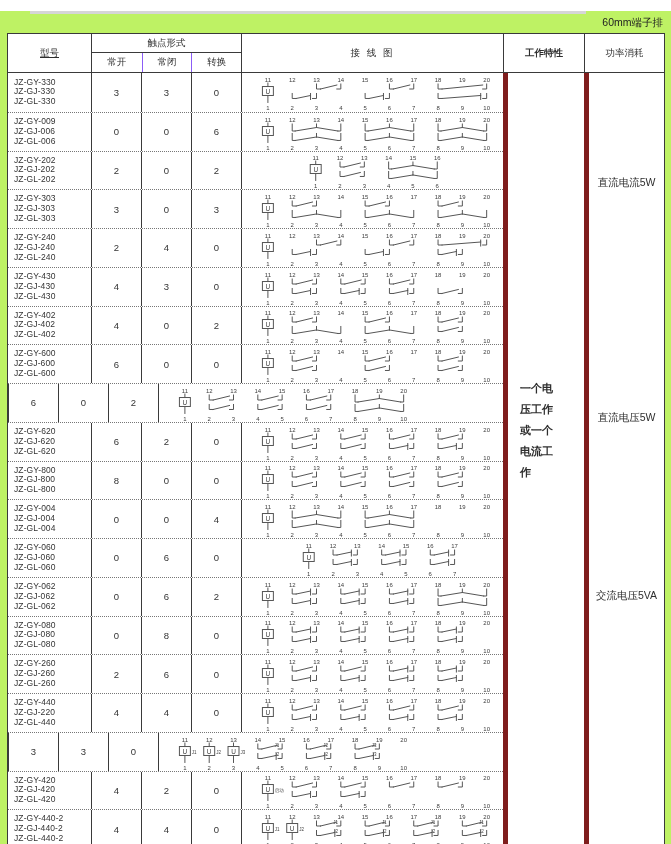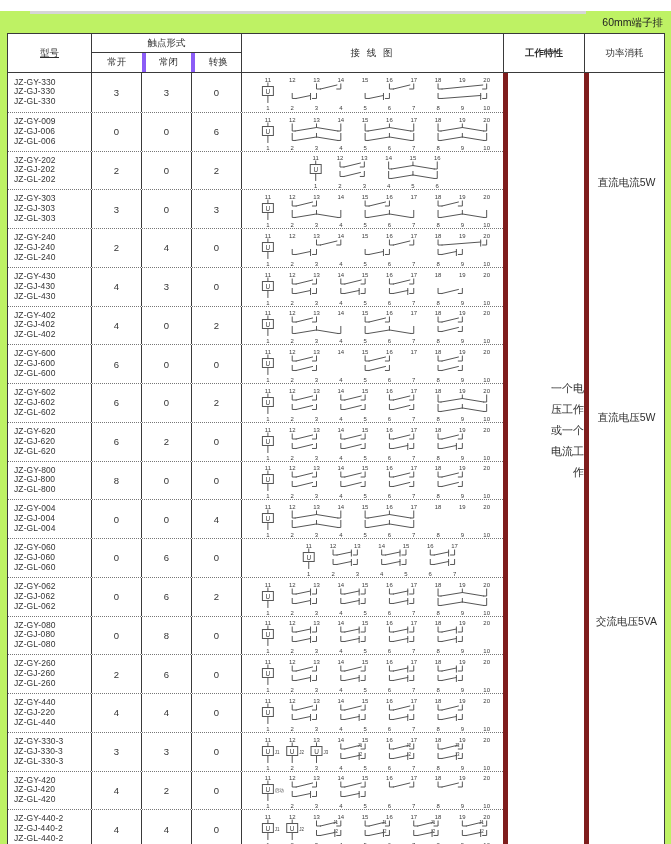--- a/index.html
+++ b/index.html
@@ -12,41 +12,41 @@
   
   .thead{display:flex;height:38px;border-bottom:1px solid #3a3a3a;}
   .hc{box-sizing:border-box;display:flex;align-items:center;justify-content:center;
       font-size:9.5px;color:#2e2e2e;}
   .hc + .hc{border-left:1px solid #3a3a3a;}
   .model-h{width:83px;text-decoration:underline;}
   .contact-h{width:150px;flex-direction:column;align-items:stretch;padding:0;}
   .ch-top{height:19px;display:flex;align-items:center;justify-content:center;border-bottom:1px solid #3a3a3a;box-sizing:border-box;}
   .ch-sub{display:flex;height:19px;}
   .ch-sub > div{width:50px;display:flex;align-items:center;justify-content:center;box-sizing:border-box;}
-  .ch-sub > div + div{border-left:4px solid #8b5cf6;}
+  .ch-sub > div + div{border-left:1px solid #8b5cf6;}
   .wiring-h{width:262px;letter-spacing:2px;}
   .char-h{width:81px;font-weight:bold;}
   .power-h{width:80px;}
   
   .tbody{position:relative;height:775px;}
   .rows{position:absolute;left:0;top:0;width:495px;}
   .row{display:flex;height:38.75px;box-sizing:border-box;}
   .row + .row{border-top:1px dotted #777;}
   .cell{box-sizing:border-box;}
   .c-model{width:83px;display:flex;flex-direction:column;justify-content:center;
            padding-left:6px;font-size:8.5px;line-height:9.8px;color:#333;letter-spacing:0.1px;}
   .c-num{width:50px;border-left:1px solid #3a3a3a;display:flex;align-items:center;justify-content:center;
          font-size:9.5px;color:#333;}
   .c-diag{width:262px;border-left:1px solid #3a3a3a;display:flex;align-items:center;justify-content:center;}
   .c-diag svg{display:block;}
   .merged{position:absolute;top:0;height:775px;border-left:5px solid #7f1d1d;box-sizing:border-box;padding-left:44px;}
   .char-cell{left:495px;width:81px;}
   .power-cell{left:576px;width:80px;}
-  .char-block{position:absolute;left:0;width:100%;text-align:right;font-size:11px;
-              line-height:21px;color:#2e2e2e;}
+  .char-block{position:absolute;left:12px;width:100%;text-align:left;font-size:11px;
+              line-height:21px;color:#2e2e2e;font-weight:bold;}
   .power-label{position:absolute;left:0;width:100%;text-align:center;font-size:10.5px;color:#2e2e2e;}
 </style>
 </head>
 <body>
 
 <div class="page">
   <div class="top-strip"></div>
   <div class="corner">60mm端子排</div>
 
   <div class="tbl">
@@ -357,25 +357,20 @@
                 <text x="245.6" y="8.5" font-size="6" text-anchor="middle" fill="#3c3c3c" font-family="&quot;Liberation Sans&quot;,&quot;DejaVu Sans&quot;,sans-serif">20</text>
                 <text x="245.6" y="37" font-size="6" text-anchor="middle" fill="#3c3c3c" font-family="&quot;Liberation Sans&quot;,&quot;DejaVu Sans&quot;,sans-serif">10</text>
                 <rect x="20.5" y="13.5" width="11" height="9" fill="none" stroke="#555555" stroke-width="1"></rect>
                 <text x="26" y="20.8" font-size="6.5" text-anchor="middle" fill="#3c3c3c" font-family="&quot;Liberation Sans&quot;,&quot;DejaVu Sans&quot;,sans-serif">U</text>
                 <path d="M26,10 V13.5 M26,22.5 V29.5 M50.4,11 v5 h4 M74.8,11 v5 h-4 M54.4,16 L70.8,12 M123.6,11 v5 h4 M148,11 v5 h-4 M127.6,16 L144,12 M196.79999999999998,11 v5 h4 M221.2,11 v5 h-4 M200.79999999999998,16 L217.2,12 M50.4,20.5 v5 h4 M74.8,20.5 v5 h-4 M54.4,25.5 L70.8,21.5 M123.6,20.5 v5 h4 M148,20.5 v5 h-4 M127.6,25.5 L144,21.5 M196.79999999999998,20.5 v5 h4 M221.2,20.5 v5 h-4 M200.79999999999998,25.5 L217.2,21.5 " fill="none" stroke="#555555" stroke-width="1" stroke-linecap="square"></path>
               </svg>
     </div>
   </div>
 
   <div class="row">
-    <div class="cell c-model">
-      <div>JZ-GY-602</div>
-      <div>JZ-GJ-602</div>
-      <div>JZ-GL-602</div>
-    </div>
     <div class="cell c-num">6</div>
     <div class="cell c-num">0</div>
     <div class="cell c-num">2</div>
     <div class="cell c-diag">
       <svg class="diagram" width="262" height="38" viewBox="0 0 262 38">
                 <text x="26" y="8.5" font-size="6" text-anchor="middle" fill="#3c3c3c" font-family="&quot;Liberation Sans&quot;,&quot;DejaVu Sans&quot;,sans-serif">11</text>
                 <text x="26" y="37" font-size="6" text-anchor="middle" fill="#3c3c3c" font-family="&quot;Liberation Sans&quot;,&quot;DejaVu Sans&quot;,sans-serif">1</text>
                 <text x="50.4" y="8.5" font-size="6" text-anchor="middle" fill="#3c3c3c" font-family="&quot;Liberation Sans&quot;,&quot;DejaVu Sans&quot;,sans-serif">12</text>
                 <text x="50.4" y="37" font-size="6" text-anchor="middle" fill="#3c3c3c" font-family="&quot;Liberation Sans&quot;,&quot;DejaVu Sans&quot;,sans-serif">2</text>
                 <text x="74.8" y="8.5" font-size="6" text-anchor="middle" fill="#3c3c3c" font-family="&quot;Liberation Sans&quot;,&quot;DejaVu Sans&quot;,sans-serif">13</text>
@@ -693,25 +688,20 @@
                 <text x="245.6" y="8.5" font-size="6" text-anchor="middle" fill="#3c3c3c" font-family="&quot;Liberation Sans&quot;,&quot;DejaVu Sans&quot;,sans-serif">20</text>
                 <text x="245.6" y="37" font-size="6" text-anchor="middle" fill="#3c3c3c" font-family="&quot;Liberation Sans&quot;,&quot;DejaVu Sans&quot;,sans-serif">10</text>
                 <rect x="20.5" y="13.5" width="11" height="9" fill="none" stroke="#555555" stroke-width="1"></rect>
                 <text x="26" y="20.8" font-size="6.5" text-anchor="middle" fill="#3c3c3c" font-family="&quot;Liberation Sans&quot;,&quot;DejaVu Sans&quot;,sans-serif">U</text>
                 <path d="M26,10 V13.5 M26,22.5 V29.5 M50.4,11 v5 h4 M74.8,11 v5 h-4 M54.4,16 L70.8,12 M99.19999999999999,11 v5 h4 M123.6,11 v5 h-4 M103.19999999999999,16 L119.6,12 M148,11 v5 h4 M172.39999999999998,11 v5 h-4 M152,16 L168.39999999999998,12 M196.79999999999998,11 v5 h4 M221.2,11 v5 h-4 M200.79999999999998,16 L217.2,12 M50.4,20.5 v5 h4 M74.8,20.5 v5 h-4 M54.4,25.5 L68.8,22.5 M68.8,20.5 v6 M99.19999999999999,20.5 v5 h4 M123.6,20.5 v5 h-4 M103.19999999999999,25.5 L117.6,22.5 M117.6,20.5 v6 M148,20.5 v5 h4 M172.39999999999998,20.5 v5 h-4 M152,25.5 L166.39999999999998,22.5 M166.39999999999998,20.5 v6 M196.79999999999998,20.5 v5 h4 M221.2,20.5 v5 h-4 M200.79999999999998,25.5 L215.2,22.5 M215.2,20.5 v6 " fill="none" stroke="#555555" stroke-width="1" stroke-linecap="square"></path>
               </svg>
     </div>
   </div>
 
   <div class="row">
-    <div class="cell c-model">
-      <div>JZ-GY-330-3</div>
-      <div>JZ-GJ-330-3</div>
-      <div>JZ-GL-330-3</div>
-    </div>
     <div class="cell c-num">3</div>
     <div class="cell c-num">3</div>
     <div class="cell c-num">0</div>
     <div class="cell c-diag">
       <svg class="diagram" width="262" height="38" viewBox="0 0 262 38">
                 <text x="26" y="8.5" font-size="6" text-anchor="middle" fill="#3c3c3c" font-family="&quot;Liberation Sans&quot;,&quot;DejaVu Sans&quot;,sans-serif">11</text>
                 <text x="26" y="37" font-size="6" text-anchor="middle" fill="#3c3c3c" font-family="&quot;Liberation Sans&quot;,&quot;DejaVu Sans&quot;,sans-serif">1</text>
                 <text x="50.4" y="8.5" font-size="6" text-anchor="middle" fill="#3c3c3c" font-family="&quot;Liberation Sans&quot;,&quot;DejaVu Sans&quot;,sans-serif">12</text>
                 <text x="50.4" y="37" font-size="6" text-anchor="middle" fill="#3c3c3c" font-family="&quot;Liberation Sans&quot;,&quot;DejaVu Sans&quot;,sans-serif">2</text>
                 <text x="74.8" y="8.5" font-size="6" text-anchor="middle" fill="#3c3c3c" font-family="&quot;Liberation Sans&quot;,&quot;DejaVu Sans&quot;,sans-serif">13</text>
@@ -844,17 +834,17 @@
             <div>一个电</div>
             <div>压工作</div>
             <div>或一个</div>
             <div>电流工</div>
             <div>作</div>
           </div>
         </div>
       <div class="merged power-cell" id="power-cell">
           <div class="power-label" style="top: 103px;">直流电流5W</div>
           <div class="power-label" style="top: 338px;">直流电压5W</div>
-          <div class="power-label" style="top: 542px;">交流电压5VA</div>
+          <div class="power-label" style="top: 516px;">交流电压5VA</div>
         </div>
     </div>
   </div>
 </div>
 
 </body></html>

